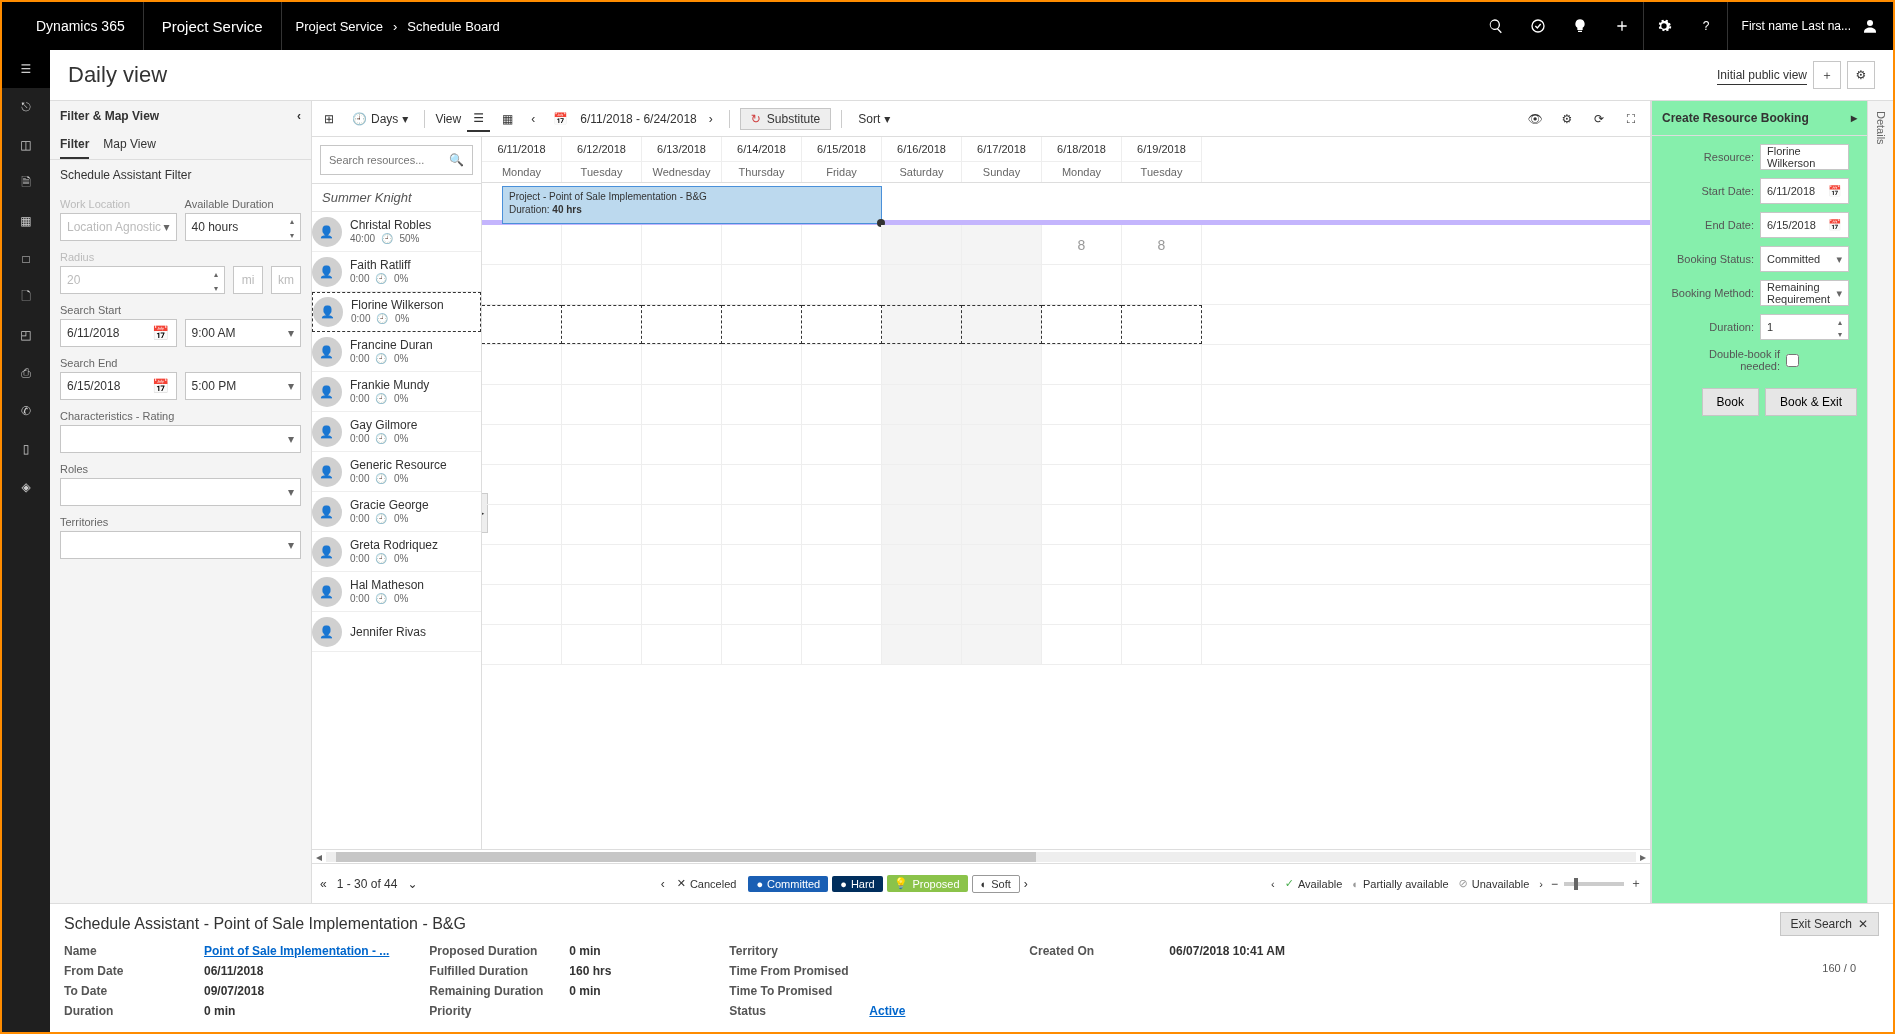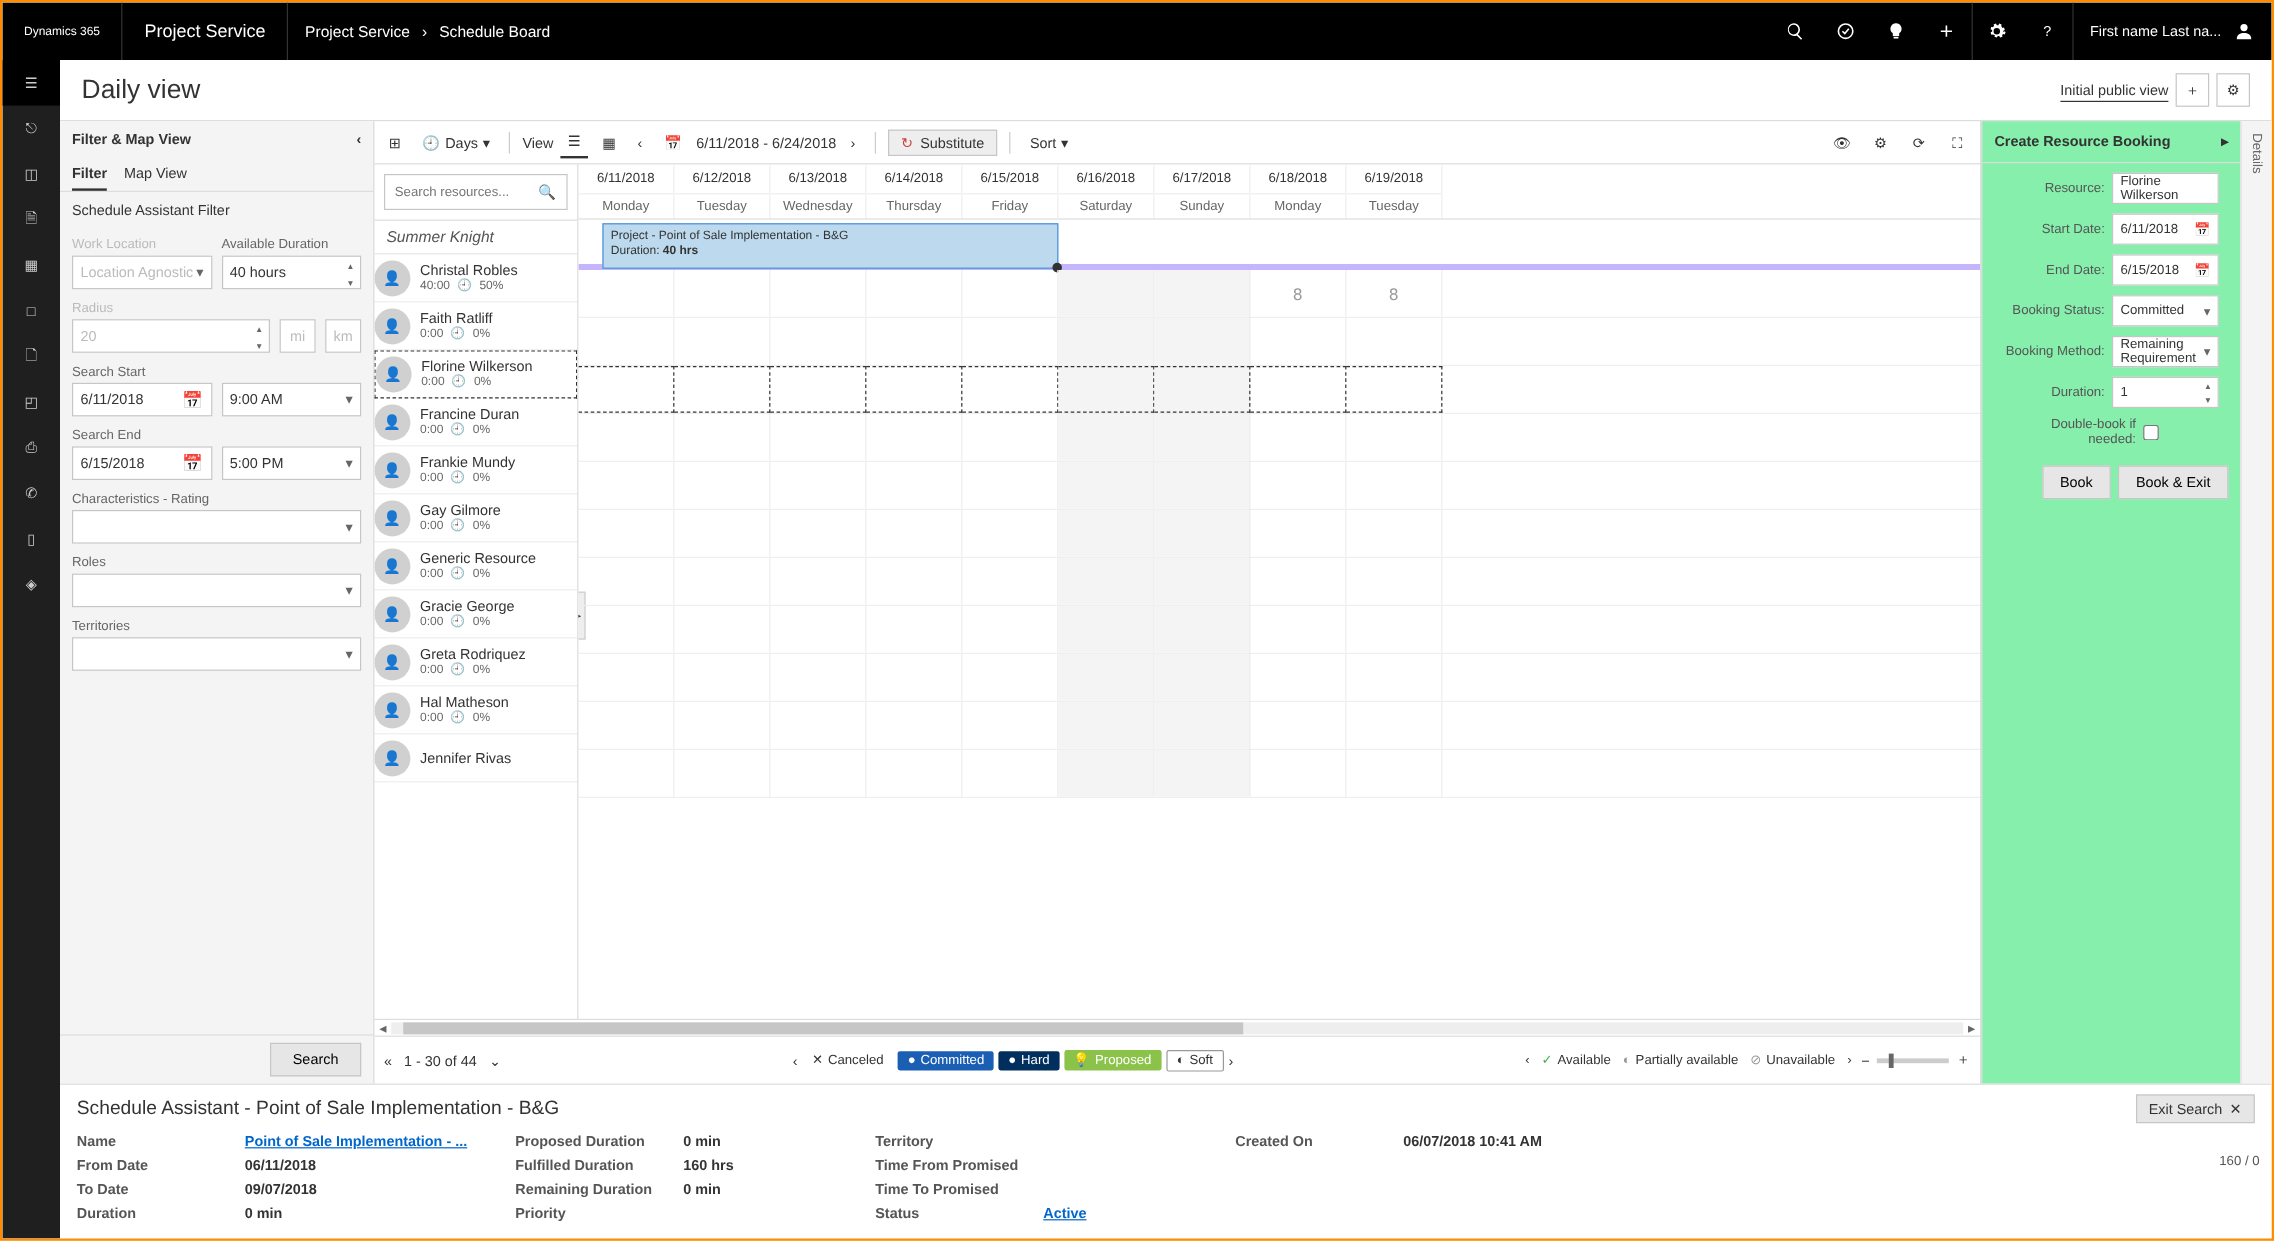--- a/index.html
+++ b/index.html
@@ -1,20 +1,20 @@
 <!DOCTYPE html>
 <html><head>
 <meta charset="utf-8">
 <style>
   * { box-sizing: border-box; margin: 0; padding: 0; font-family: "Segoe UI", -apple-system, sans-serif; }
   body { background: #fff; width: 1895px; height: 1034px; overflow: hidden; font-size: 12px; color: #333; border: 2px solid #ff8c00; }
   
   
   .topbar { height: 48px; background: #000; color: #fff; display: flex; align-items: center; }
-  .topbar .brand { padding: 0 18px; font-size: 10px; font-weight: 400; height: 100%; display: flex; align-items: center; border-right: 1px solid #333; }
+  .topbar .brand { padding: 0 18px; font-size: 14px; font-weight: 400; height: 100%; display: flex; align-items: center; border-right: 1px solid #333; margin-left: 16px; }
   .topbar .app { padding: 0 18px; font-size: 15px; height: 100%; display: flex; align-items: center; border-right: 1px solid #333; }
   .topbar .crumb { padding: 0 14px; font-size: 13px; display: flex; align-items: center; gap: 10px; }
   .topbar .spacer { flex: 1; }
   .topbar .ticon { width: 42px; height: 48px; display: flex; align-items: center; justify-content: center; cursor: pointer; }
   .topbar .user { padding: 0 14px; display: flex; align-items: center; gap: 10px; border-left: 1px solid #333; height: 100%; }
   .topbar svg { fill: #fff; }
   
   
   .main { display: flex; height: calc(100% - 48px); }
   .leftrail { width: 48px; background: #1f1f1f; display: flex; flex-direction: column; padding-top: 0; }
@@ -120,21 +120,21 @@
   
   
   .assist { border-top: 1px solid #ddd; padding: 8px 14px 14px; position: relative; }
   .assist .ahead { font-size: 16px; font-weight: 300; margin-bottom: 8px; display: flex; align-items: center; gap: 21px; }
   .assist .exitbtn { margin-left: auto; padding: 4px 10px; background: #e6e6e6; border: 1px solid #c6c6c6; display: inline-flex; align-items: center; gap: 6px; cursor: pointer; font-size: 12px; }
   .assist .cols { display: flex; gap: 40px; font-size: 12px; }
   .assist .col { display: flex; flex-direction: column; gap: 6px; min-width: 260px; font-weight: bold; }
   .assist .kv { display: flex; gap: 20px; }
   .assist .kv .k { width: 120px; color: #555; }
   .assist .link { color: #0066cc; text-decoration: underline; cursor: pointer; }
-  .assist .counter { position: absolute; right: 10px; top: 58px; font-size: 11px; color: #555; }
+  .assist .counter { position: absolute; right: 37px; top: 58px; font-size: 11px; color: #555; }
 
   .expand-handle { position: absolute; left: -6px; top: 50%; width: 12px; height: 40px; background: #eee; border: 1px solid #ccc; cursor: pointer; font-size: 9px; display: flex; align-items: center; justify-content: center; }
 </style>
 </head>
 <body>
 
 <div class="topbar">
   <div class="brand">Dynamics 365</div>
   <div class="app">Project Service</div>
   <div class="crumb">
@@ -291,23 +291,20 @@
                 <span class="caret-down"></span>
               </div>
           </div>
           <div class="ffield">
             <label>Territories</label>
             <div class="finput">
                 <span></span>
                 <span class="caret-down"></span>
               </div>
           </div>
-        </div>
-        <div class="ffoot">
-          <button>Search</button>
         </div>
       </div>
 
       <div class="board">
         <div class="toolbar">
           <span class="tbtn">⊞</span>
           <span class="tbtn">🕘 <span>Days</span> ▾</span>
           <span class="sep"></span>
           <span>View</span>
           <span class="tbtn active">☰</span>

